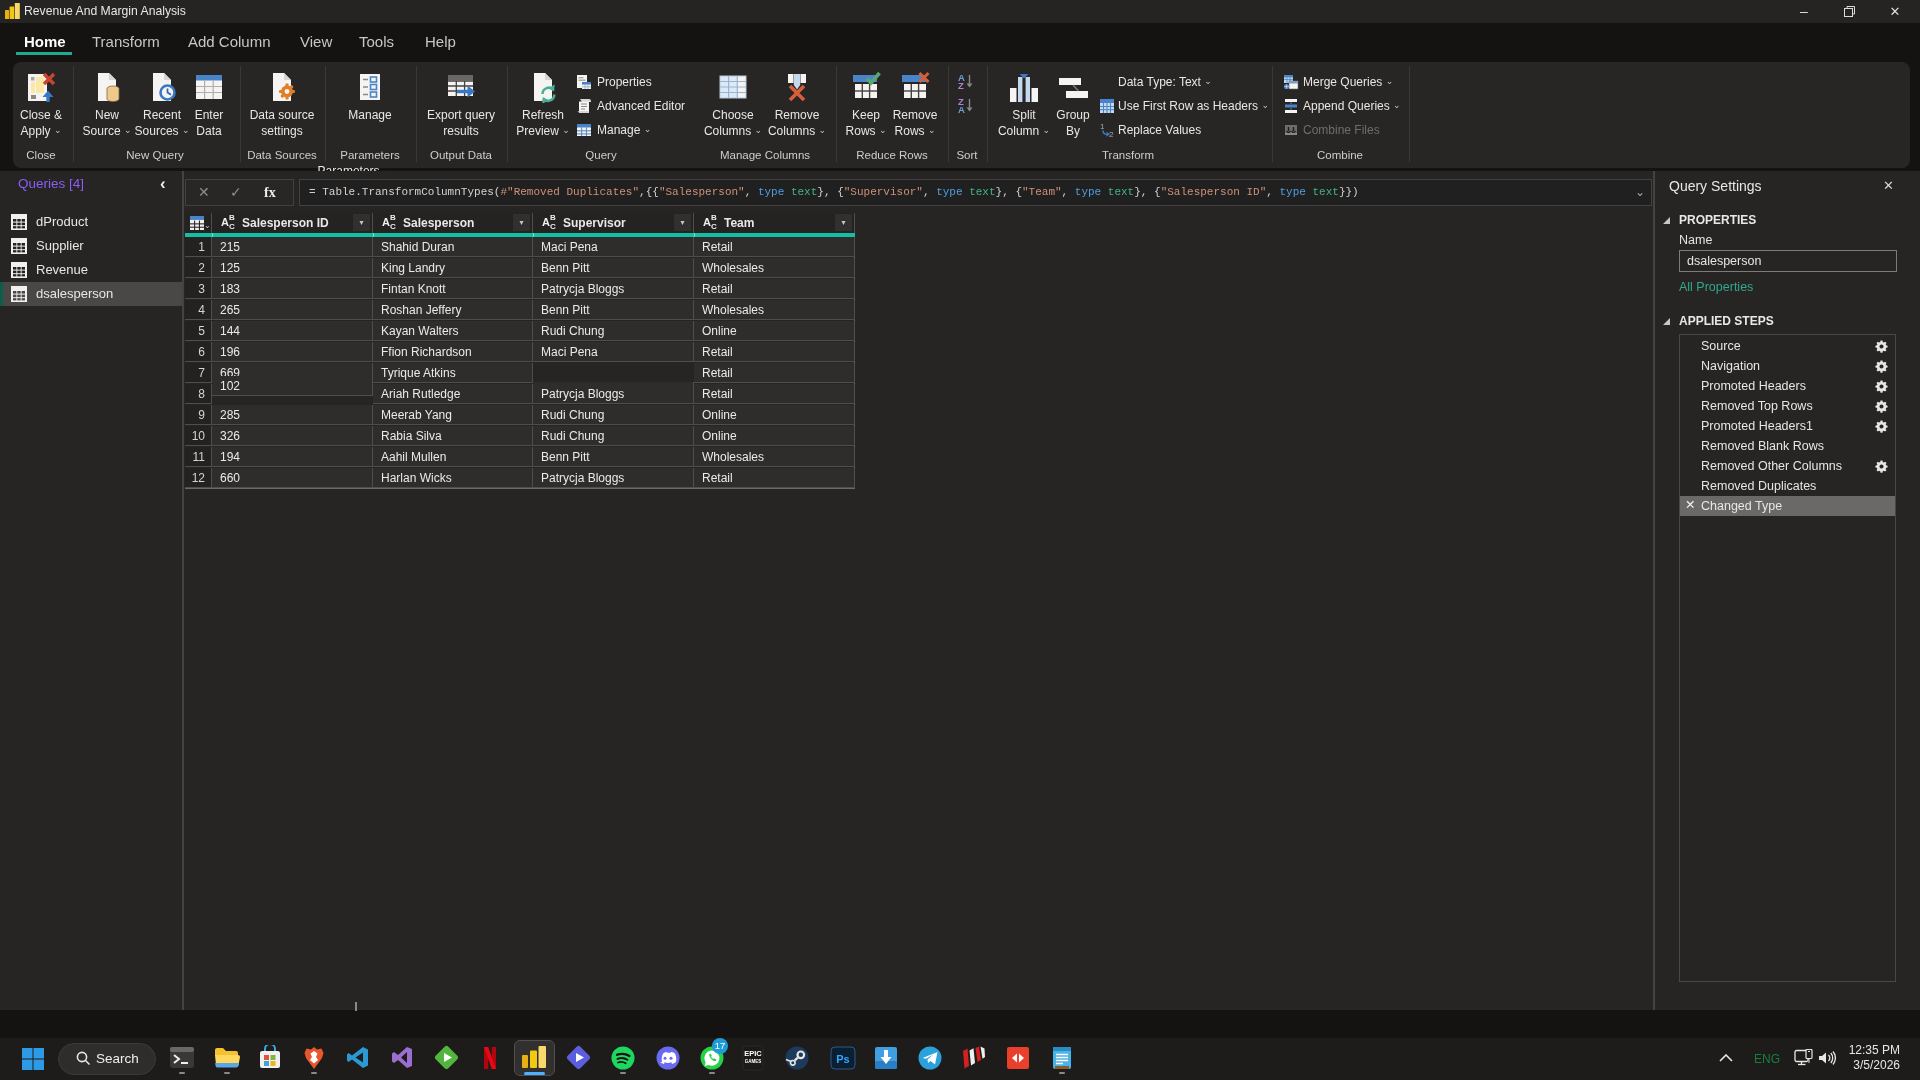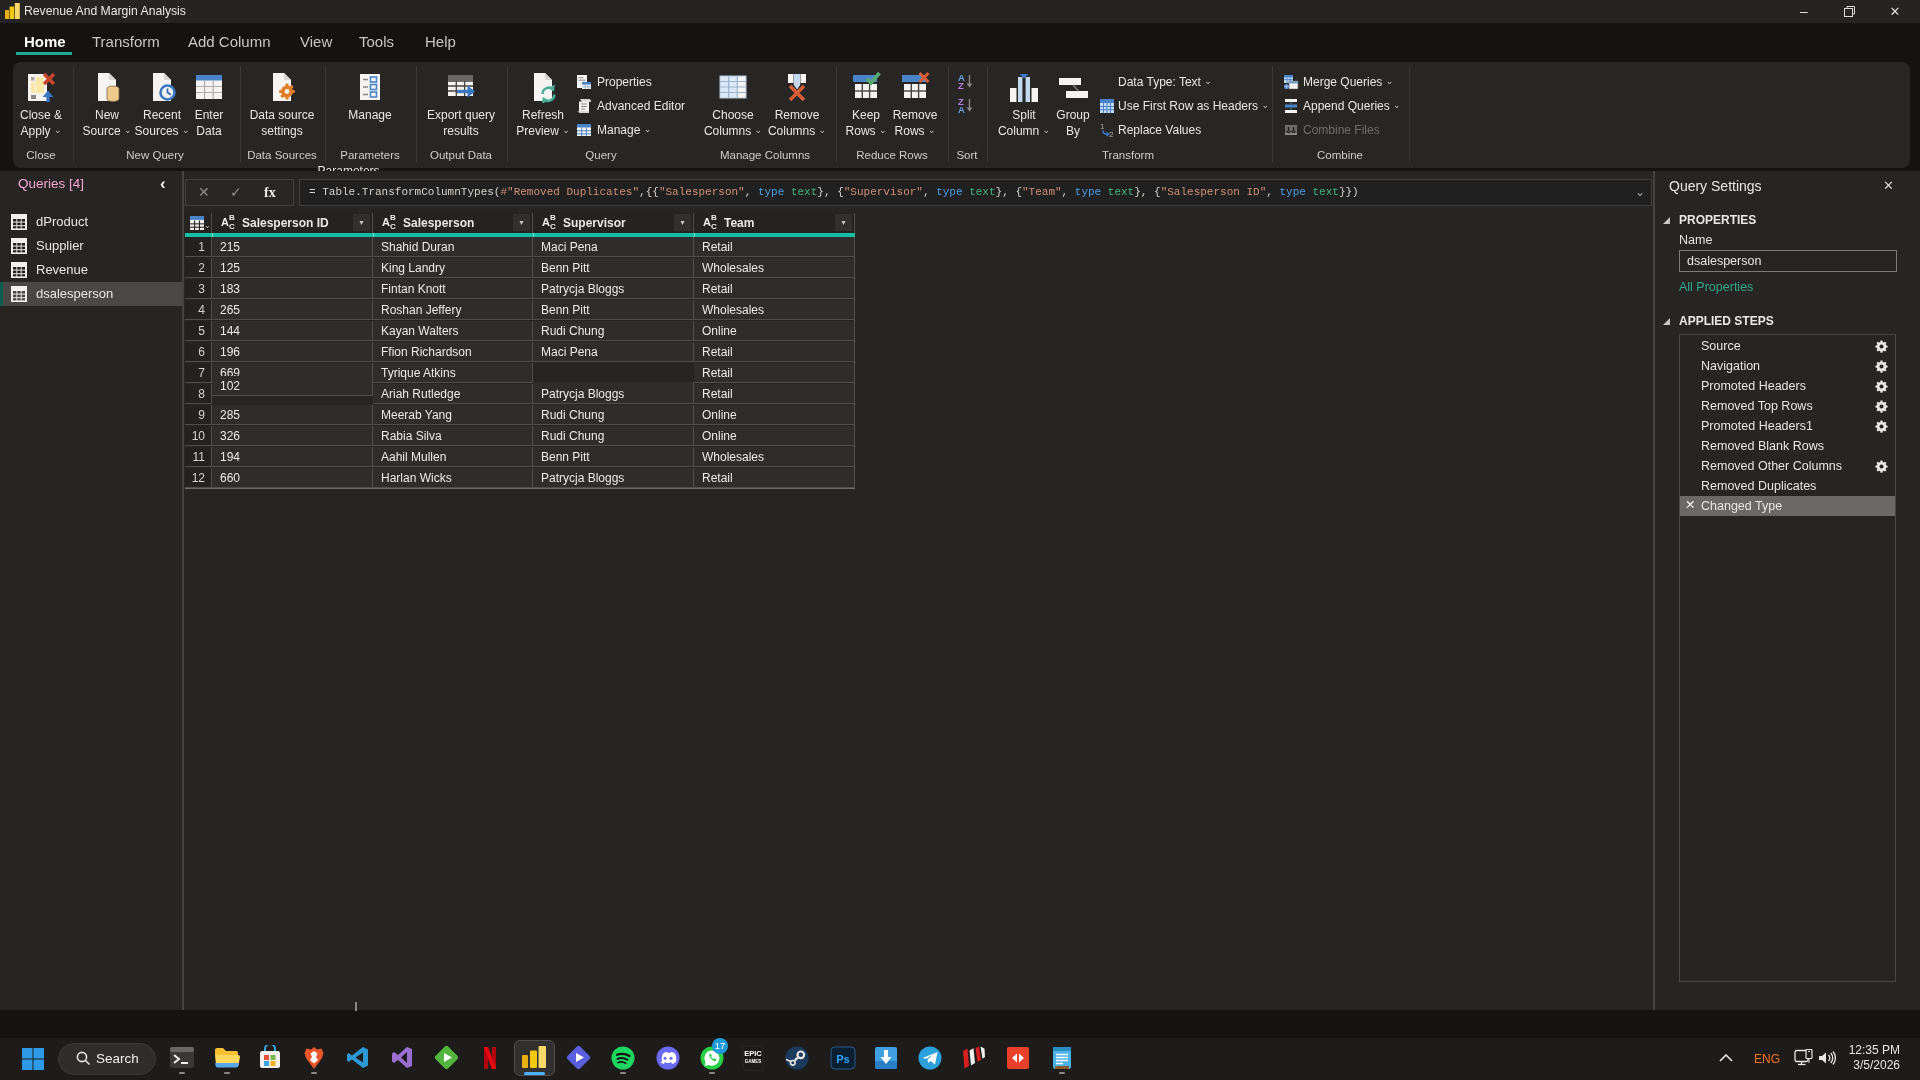--- a/index.html
+++ b/index.html
@@ -355,21 +355,21 @@
         <path d="M8.5 10.5 L11.5 14.5 L14.5 10.5 Z" fill="#8a8886"></path>
       </svg>
   </div>
 
   <div class="abs" id="leftpanel"></div>
   <div class="abs" id="vsplit1"></div>
   <div class="abs" id="centerbg"></div>
   <div class="abs" id="vsplit2"></div>
   <div class="abs" id="rightpanel"></div>
 
-  <div class="abs" style="left:18px;top:176px;font-size:13.5px;color:#f9a8d4;">Queries [4]</div>
+  <div class="abs" style="left:18px;top:176px;font-size:13.5px;color:#8b5cf6;">Queries [4]</div>
   <div class="abs" style="left:160px;top:174px;font-size:17px;color:#f0eeec;font-weight:bold;">‹</div>
   <div id="qlist">
     <div class="abs qitem" style="top:210px;">
         <svg style="position:absolute;left:11px;top:4px" width="16" height="16" viewBox="0 0 16 16">
           <rect x="0" y="0" width="16" height="16" fill="#f2f0ee"></rect>
           <g fill="#242221">
             <rect x="2" y="5" width="3.4" height="2.6"></rect>
             <rect x="6.3" y="5" width="3.4" height="2.6"></rect>
             <rect x="10.6" y="5" width="3.4" height="2.6"></rect>
             <rect x="2" y="8.6" width="3.4" height="2.6"></rect>
@@ -769,21 +769,21 @@
   <div class="abs tkdash" style="left:179px;"></div>
   <div class="abs tkdash" style="left:224px;"></div>
   <div class="abs tkdash" style="left:311px;"></div>
   <div class="abs tkdash" style="left:620px;"></div>
   <div class="abs tkdash" style="left:709px;"></div>
   <div class="abs tkdash" style="left:1059px;"></div>
   <div class="abs" style="left:524px;top:1072px;width:21px;height:3px;background:#4db2ff;border-radius:1.5px;"></div>
   <svg style="position:absolute;left:1719px;top:1054px" width="14" height="8" viewBox="0 0 14 8">
         <path d="M1 7 L7 1 L13 7" stroke="#e8e6e4" stroke-width="1.6" fill="none"></path>
       </svg>
-  <div class="abs" style="left:1749px;top:1045px;width:36px;height:28px;line-height:28px;font-size:12px;color:#f97316;text-align:center;">ENG</div>
+  <div class="abs" style="left:1749px;top:1045px;width:36px;height:28px;line-height:28px;font-size:12px;color:#15803d;text-align:center;">ENG</div>
   <svg style="position:absolute;left:1794px;top:1049px" width="20" height="18" viewBox="0 0 20 18">
         <rect x="1" y="1.5" width="13" height="11" rx="1.5" fill="none" stroke="#e8e6e4" stroke-width="1.3"></rect>
         <path d="M4 15.5 H11.5" stroke="#e8e6e4" stroke-width="1.3"></path>
         <path d="M7.5 12.5 V15.5" stroke="#e8e6e4" stroke-width="1.3"></path>
         <rect x="12" y="0.5" width="6" height="9" rx="1" fill="#1d1c1b" stroke="#e8e6e4" stroke-width="1.2"></rect>
         <path d="M14 2.5 h2 M15 9.5 V14" stroke="#e8e6e4" stroke-width="1"></path>
       </svg>
   <svg style="position:absolute;left:1818px;top:1050px" width="18" height="16" viewBox="0 0 18 16">
         <path d="M1 6 H4 L8 2.5 V13.5 L4 10 H1 Z" fill="#e8e6e4"></path>
         <path d="M10.5 5 a4.5 4.5 0 0 1 0 6 M12.8 3 a7.5 7.5 0 0 1 0 10 M15 1.5 a10 10 0 0 1 0 13" stroke="#e8e6e4" stroke-width="1.3" fill="none"></path>

